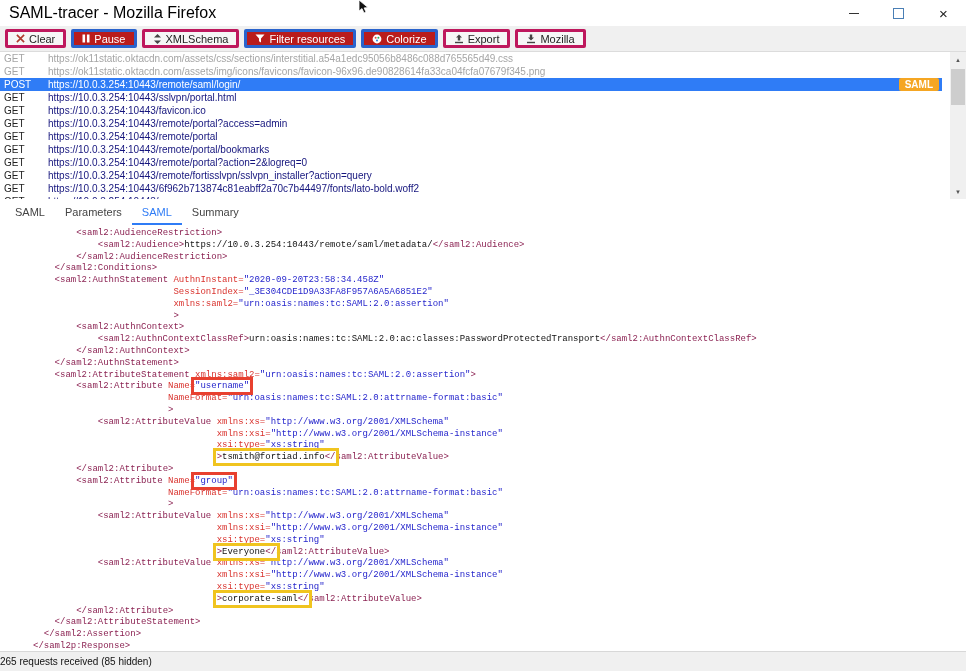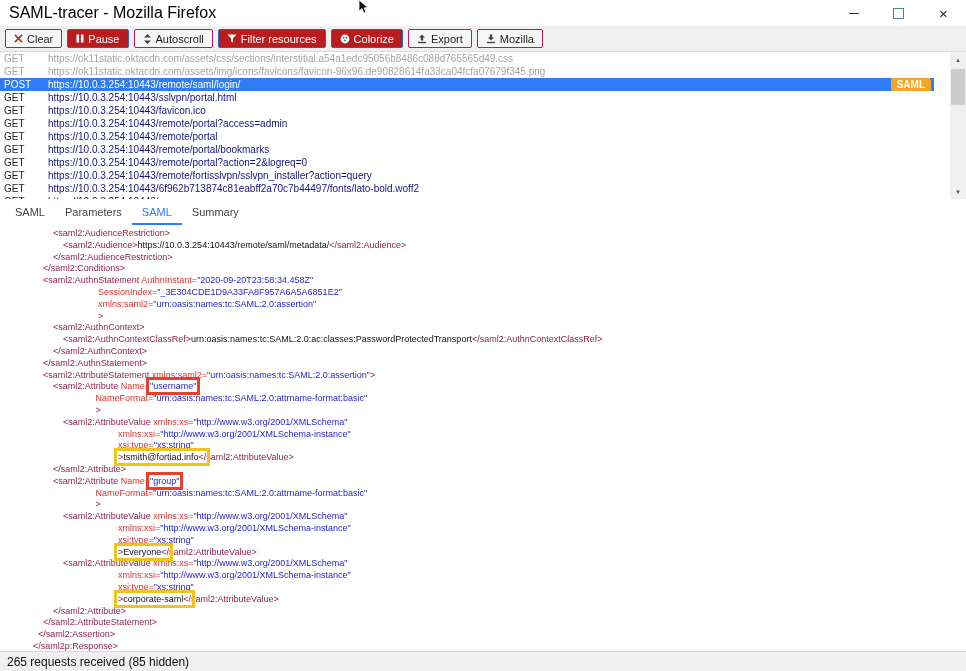--- a/index.html
+++ b/index.html
@@ -13,28 +13,28 @@
   .win-btn{width:45px;display:flex;align-items:center;justify-content:center;cursor:default}
   .min-glyph{width:10px;height:1px;background:#333;display:inline-block}
   .max-glyph{width:9px;height:9px;border:1px solid #4a7fb5;display:inline-block}
   .close-glyph{font-size:15px;color:#222;line-height:1}
   .cursor-icon{position:absolute;left:358px;top:0}
 
   
   .toolbar{height:25px;background:#f0f0f0;border-bottom:1px solid #dcdcdc;
            display:flex;align-items:center;gap:5px;padding:0 5px}
   .tb-btn{display:inline-flex;align-items:center;gap:4px;font-size:11px;height:19px;
-          padding:0 8px;border:1px solid #be185d;background:#f6f6f6;color:#222;
+          padding:0 8px;border:3px solid #be185d;background:#f6f6f6;color:#222;
           border-radius:2px;font-family:inherit;cursor:default}
   .tb-btn.primary{background:#b91c1c;border-color:#2a63cc;color:#fff}
   .tb-icon{display:inline-flex;align-items:center}
 
   
   .request-list{height:147px;position:relative;background:#fff;overflow:hidden}
-  .req-rows{margin-right:32px}
+  .req-rows{margin-right:24px}
   .req-row{height:13px;display:flex;align-items:center;font-size:10px;white-space:nowrap;overflow:hidden}
   .req-method{flex:0 0 44px;padding-left:4px;color:#222}
   .req-url{color:#15157d}
   .req-row.muted .req-method,.req-row.muted .req-url{color:#a5a5a5}
   .req-row.selected{background:#2f7cf6}
   .req-row.selected .req-method,.req-row.selected .req-url{color:#fff}
   .badge{margin-left:auto;margin-right:3px;background:#f5a623;color:#fff;font-weight:bold;
          font-size:10px;line-height:13px;padding:0 6px;border-radius:2px}
   .vscrollbar{position:absolute;top:0;right:0;bottom:0;width:16px;background:#f0f0f0}
   .sb-arrow{height:15px;display:flex;align-items:center;justify-content:center;
@@ -42,32 +42,32 @@
   .sb-arrow.down{position:absolute;bottom:0;left:0;right:0}
   .sb-thumb{position:absolute;top:17px;left:1px;width:14px;height:36px;background:#cdcdcd}
 
   
   .tabbar{height:26px;display:flex;align-items:stretch;padding-left:5px;background:#fff}
   .tab{font-size:11px;padding:7px 10px 0;color:#444;border-bottom:2px solid transparent;cursor:default}
   .tab.active{color:#2f7cf6;border-bottom-color:#2f7cf6}
 
   
   .xml-pane{height:428px;overflow:hidden;padding:3px 0 0 33px;background:#fff}
-  .xline{font-family:Liberation Sans, sans-serif;font-size:9px;line-height:11.8px;white-space:pre}
+  .xline{font-family:Liberation Mono, monospace;font-size:9px;line-height:11.8px;white-space:pre}
   .tk-tag{color:#8b2252}
   .tk-attr{color:#d9332e}
   .tk-val{color:#2626cc}
   .tk-text{color:#111}
   .box-red{outline:3px solid #e8402f;outline-offset:1px}
   .box-yellow{outline:3px solid #f0c41f;outline-offset:1px}
 
   
   .statusbar{position:absolute;left:0;right:0;bottom:0;height:19px;background:#f0f0f0;
              border-top:1px solid #d8d8d8;display:flex;align-items:center;
-             font-size:12px;padding-left:7px;color:#111}
+             font-size:10px;padding-left:0;color:#111}
 </style>
 </head>
 <body>
 
 <div class="window">
 
   <div class="titlebar">
     <span class="title">SAML-tracer - Mozilla Firefox</span>
     <span class="cursor-icon">
       <svg width="12" height="14" viewBox="0 0 12 14">
@@ -105,21 +105,21 @@
         </span>
         <span>Pause</span>
       </button>
       <button class="tb-btn">
         <span class="tb-icon">
           <svg width="9" height="10" viewBox="0 0 9 10">
             <path d="M4.5 0 L8 3.5 H1 Z" fill="#444"></path>
             <path d="M4.5 10 L1 6.5 H8 Z" fill="#444"></path>
           </svg>
         </span>
-        <span>Autoscroll</span>
+        <span>XMLSchema</span>
       </button>
       <button class="tb-btn primary">
         <span class="tb-icon">
           <svg width="10" height="9" viewBox="0 0 10 9">
             <path d="M0.5 0.5 H9.5 L6 4.5 V8.5 L4 7.2 V4.5 Z" fill="#fff"></path>
           </svg>
         </span>
         <span>Filter resources</span>
       </button>
       <button class="tb-btn primary">

